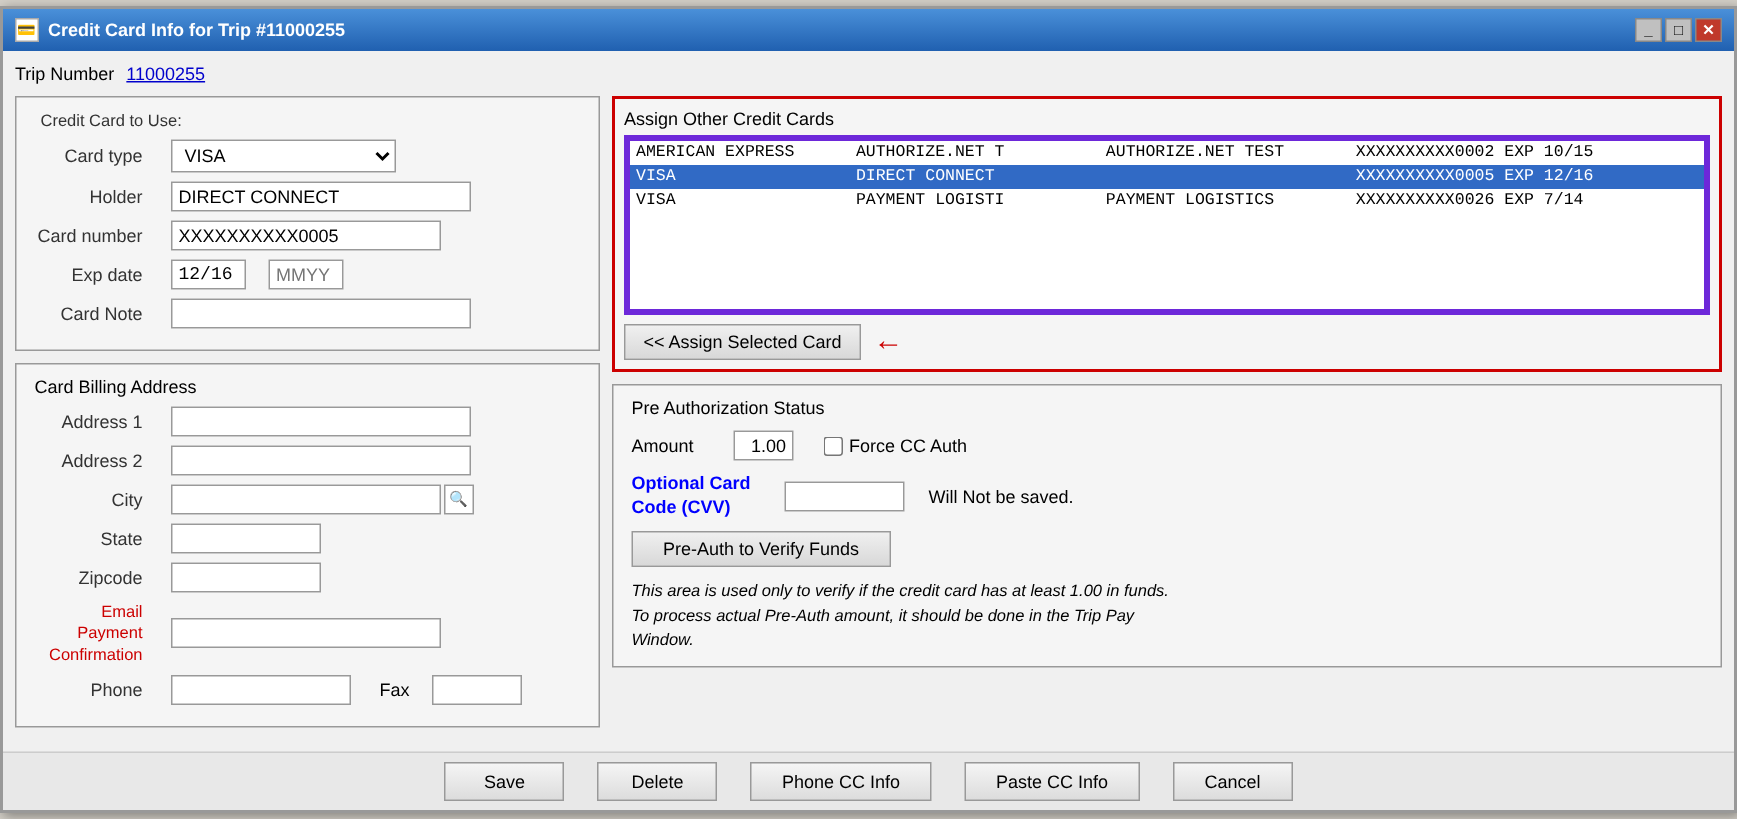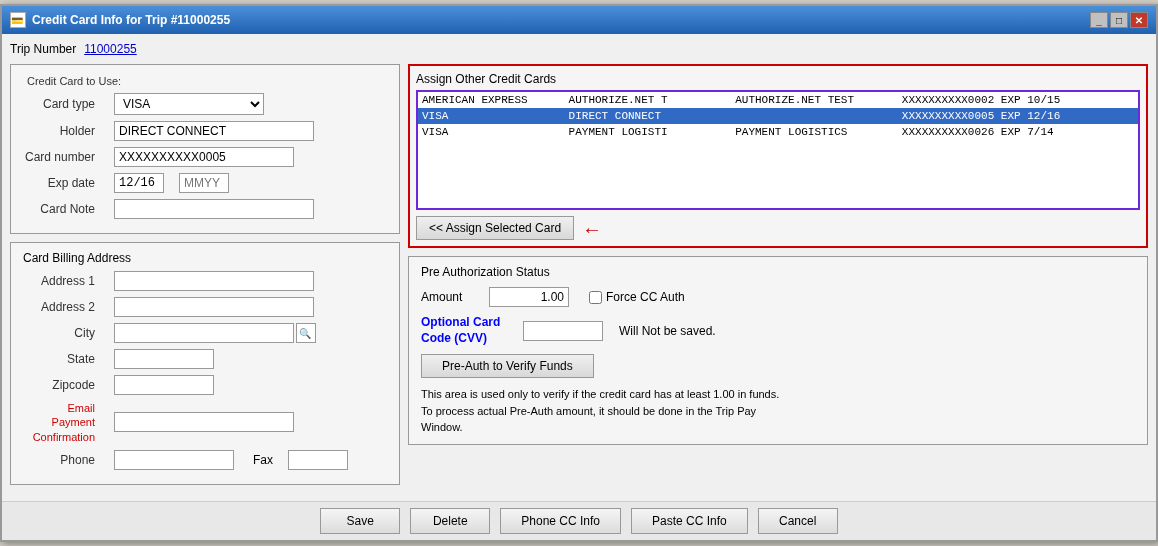--- a/index.html
+++ b/index.html
@@ -132,21 +132,21 @@
       border: 2px solid #cc0000;
       background: #f5f5f5;
       margin-bottom: 8px;
       padding: 6px;
     }
     .assign-box-label {
       font-size: 12px;
       margin-bottom: 4px;
     }
     .card-list {
-      border: 2px solid #6d28d9;
+      border: 4px solid #6d28d9;
       background: white;
       height: 120px;
       overflow-y: scroll;
       font-family: 'Courier New', monospace;
       font-size: 11px;
     }
     .card-list-item {
       padding: 2px 4px;
       white-space: nowrap;
       cursor: pointer;
@@ -221,24 +221,25 @@
     .checkbox-label {
       display: flex;
       align-items: center;
       gap: 4px;
       font-size: 12px;
     }
     .note-text {
       font-size: 11px;
       margin-top: 0;
       line-height: 1.5;
+      font-style: italic;
     }
     .bottom-buttons {
       display: flex;
-      gap: 10px;
+      gap: 22px;
       padding: 6px 8px;
       justify-content: center;
       border-top: 1px solid #ccc;
       background: #e8e8e8;
     }
     .bottom-btn {
       padding: 4px 20px;
       font-size: 12px;
       border: 1px solid #999;
       background: linear-gradient(to bottom, #f5f5f5, #dcdcdc);
@@ -392,21 +393,21 @@
             <button class="btn">&lt;&lt; Assign Selected Card</button>
             <span class="arrow-indicator">←</span>
           </div>
         </div>
 
         <div class="pre-auth-section">
           <div class="pre-auth-label">Pre Authorization Status</div>
 
           <div class="pre-auth-row">
             <span style="width:60px;font-size:12px">Amount</span>
-            <input type="text" value="1.00" style="width: 80px; text-align: right;">
+            <input type="text" value="1.00" style="width: 40px; text-align: right;">
             <div class="checkbox-label" style="margin-left:12px">
               <input type="checkbox" style="">
               <span>Force CC Auth</span>
             </div>
           </div>
 
           <div class="pre-auth-row">
             <span class="optional-label" style="width:90px;line-height:1.3">Optional Card<br>Code (CVV)</span>
             <input type="text" style="width: 80px; margin-left: 4px;">
             <span style="margin-left:8px;font-size:12px">Will Not be saved.</span>

